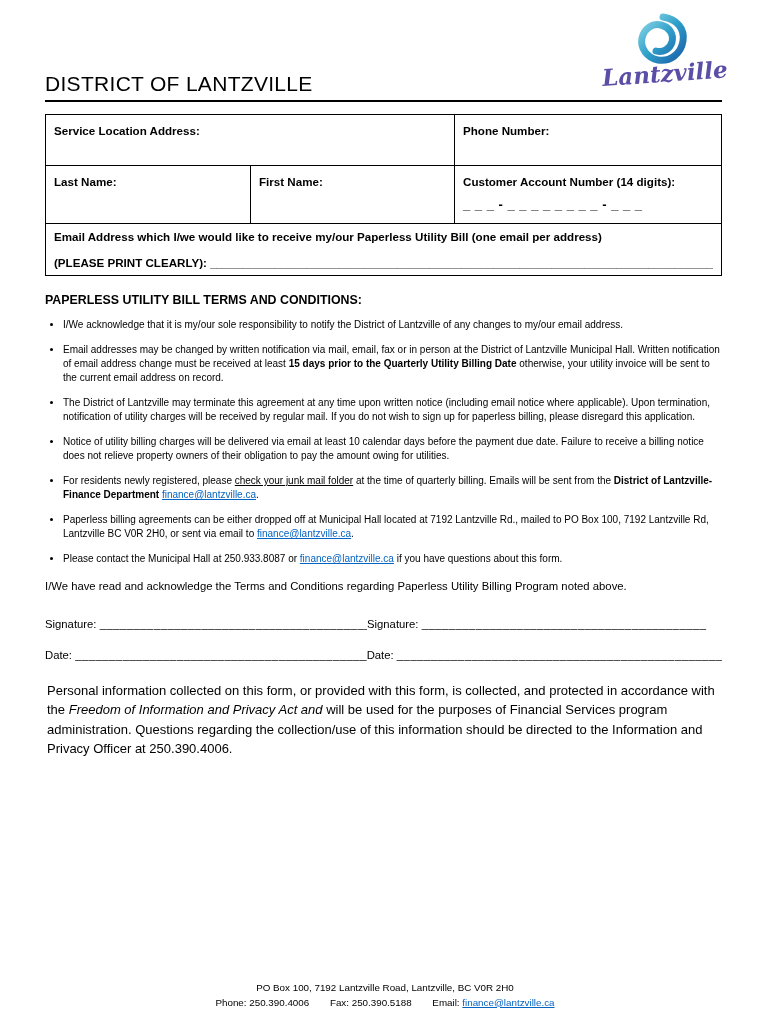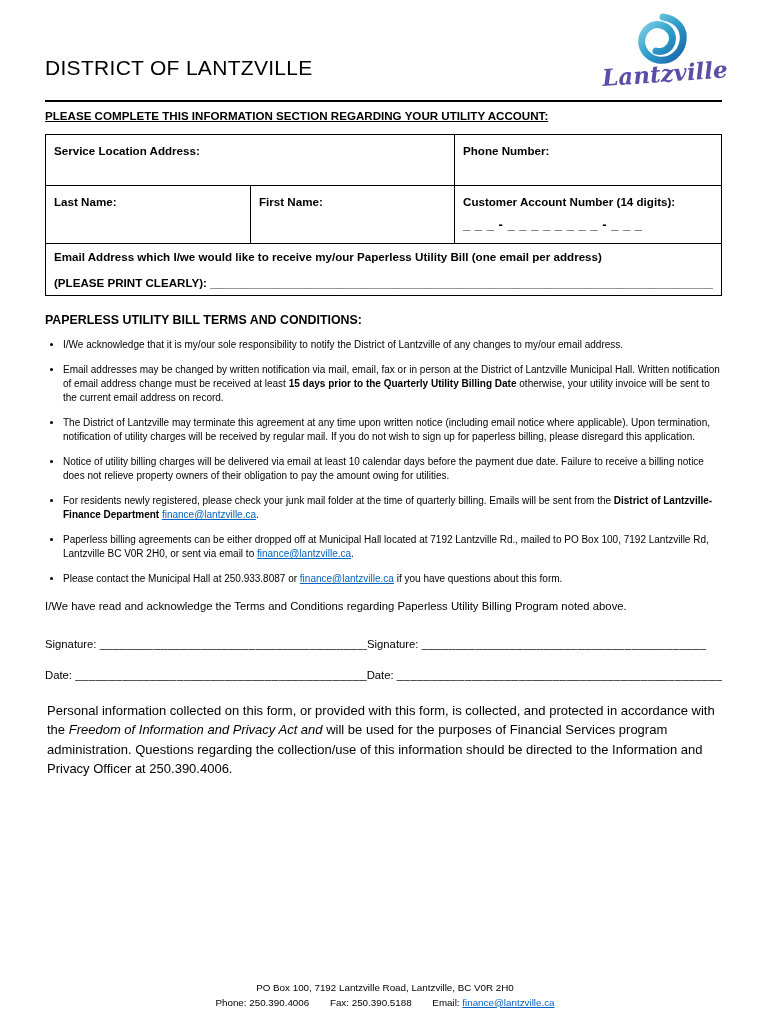--- a/index.html
+++ b/index.html
@@ -7,21 +7,21 @@
   body {
     width: 770px; height: 1024px; overflow: hidden;
     font-family: "Liberation Sans", sans-serif;
     color: #000; position: relative;
   }
   .page { padding: 12px 48px 0 45px; position: relative; height: 100%; }
 
   
   .header { position: relative; height: 88px; }
   .org-name {
-    position: absolute; left: 0; bottom: 20px;
+    position: absolute; left: 0; bottom: 4px;
     font-size: 21px; font-weight: 400; letter-spacing: 0.3px;
   }
   .logo { position: absolute; right: 2px; top: 0; width: 118px; text-align: center; }
   .logo-icon { display: block; margin: 0 auto; }
   .logo-text {
     font-family: "DejaVu Serif", serif; font-style: italic; font-weight: 700;
     font-size: 23px; color: #5b4ea6; margin-top: -8px; transform: rotate(-4deg);
   }
   .rule { border-bottom: 2px solid #000; }
 
@@ -39,21 +39,21 @@
   .email-cell { padding: 8px 8px 10px 8px; }
   .email-line1 { font-size: 11.6px; font-weight: 700; }
   .email-line2 { font-size: 11.6px; font-weight: 700; margin-top: 13px; white-space: nowrap; overflow: hidden; }
 
   
   .terms-heading { font-size: 12.4px; font-weight: 700; margin-top: 17px; }
   .terms-list { margin-top: 11px; padding-left: 18px; }
   .terms-list li { font-size: 10px; line-height: 1.4; margin-bottom: 11px; }
   .seg-normal {}
   .seg-bold { font-weight: 700; text-align: center; }
-  .seg-underline { }
+  .seg-underline { text-decoration: underline; }
   .seg-italic { font-style: italic; }
   .seg-link { color: #0563c1; text-decoration: underline; cursor: pointer; }
 
   
   .closing-para { font-size: 11.3px; line-height: 1.4; margin-top: 13px; }
 
   
   .sig-row { display: flex; margin-top: 23px; font-size: 11.3px; }
   .sig-row.date-row { margin-top: 19px; }
   .sig-item { width: 322px; white-space: nowrap; overflow: hidden; }
@@ -84,21 +84,20 @@
             <stop offset="1" stop-color="#1b5fa8"></stop>
           </linearGradient>
         </defs>
         <path d="M30 5 C44 7 52 17 50 29 C48 42 37 50 25 48 C14 46 7 36 9 26 C11 17 19 11 28 13 C36 15 41 22 39 30 C37 37 30 41 23 39" fill="none" stroke="url(#lg)" stroke-width="7" stroke-linecap="round"></path>
       </svg>
       <div class="logo-text">Lantzville</div>
     </div>
   </div>
   <div class="rule"></div>
 
-  <div class="doc-subtitle">PLEASE COMPLETE THIS INFORMATION SECTION REGARDING YOUR UTILITY ACCOUNT:</div>
 
   <table class="form-table">
     <colgroup>
         <col style="width:205px">
         <col style="width:204px">
         <col>
       </colgroup>
     <tbody>
         <tr class="row-1">
       <td colspan="2">

